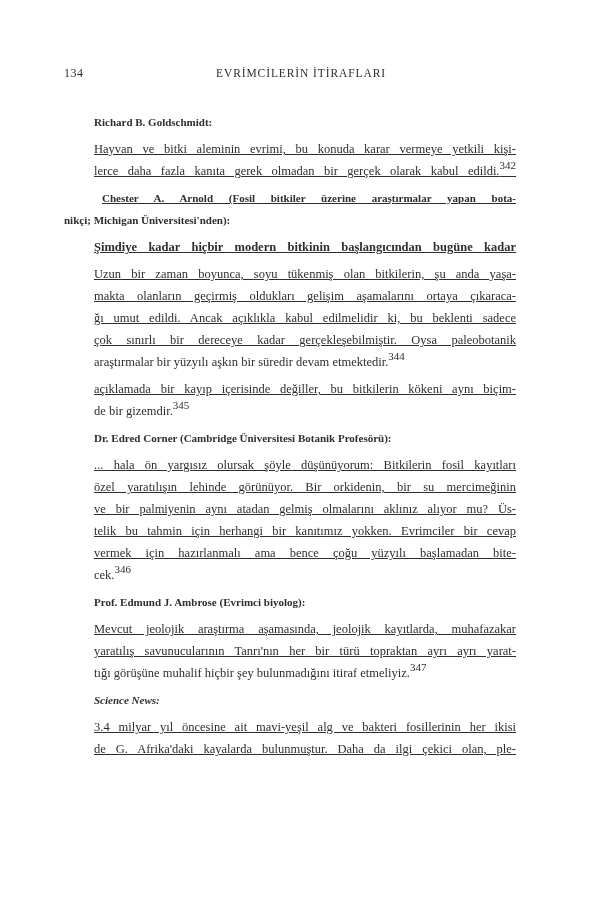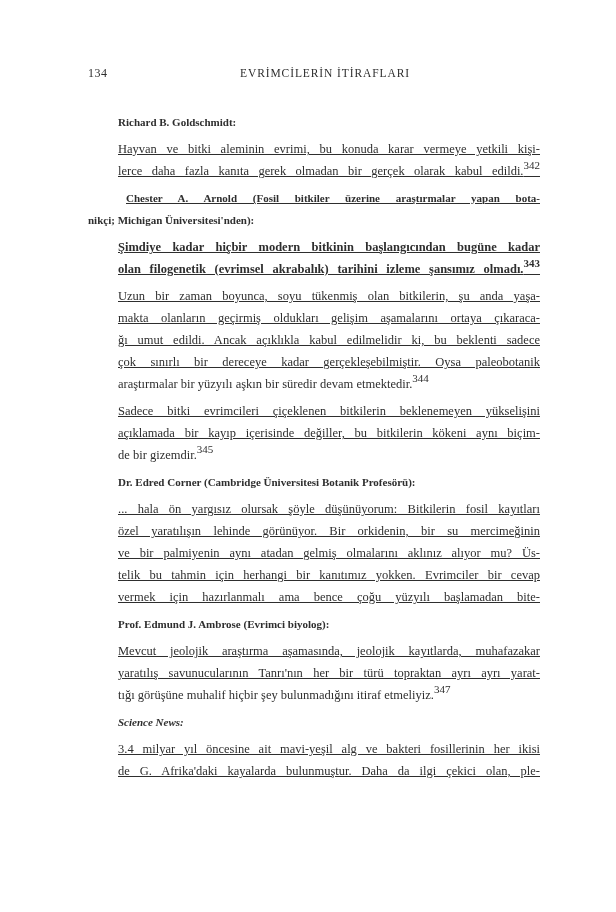--- a/index.html
+++ b/index.html
@@ -6,21 +6,21 @@
   body {
     width: 616px; height: 912px;
     background: #ffffff;
     font-family: "Liberation Serif", "DejaVu Serif", serif;
     color: #2e2e2e;
     overflow: hidden;
   }
   .page {
     box-sizing: border-box;
     width: 616px; height: 912px;
-    padding: 66px 76px 0 88px;
+    padding: 66px 76px 0 64px;
     background: #ffffff;
   }
   .hdr {
     position: relative;
     width: 452px;
     height: 15px;
     margin-bottom: 30px;
     font-size: 12px;
     line-height: 15px;
   }
@@ -85,47 +85,46 @@
       <div class="l j"><span>lerce daha fazla kanıta gerek olmadan bir gerçek olarak kabul edildi.</span><sup class="fn">342</sup></div>
     </div>
 
     <div class="blk heading outdent">
       <div class="l j ind">Chester A. Arnold (Fosil bitkiler üzerine araştırmalar yapan bota-</div>
       <div class="l">nikçi; Michigan Üniversitesi'nden):</div>
     </div>
 
     <div class="blk boldquote">
       <div class="l j">Şimdiye kadar hiçbir modern bitkinin başlangıcından bugüne kadar</div>
-      <div class="l j"><span>olan filogenetik (evrimsel akrabalık) tarihini izleme şansımız olmadı.</span><sup class="fn">343</sup></div>
     </div>
 
     <div class="blk">
       <div class="l j">Uzun bir zaman boyunca, soyu tükenmiş olan bitkilerin, şu anda yaşa-</div>
       <div class="l j">makta olanların geçirmiş oldukları gelişim aşamalarını ortaya çıkaraca-</div>
       <div class="l j">ğı umut edildi. Ancak açıklıkla kabul edilmelidir ki, bu beklenti sadece</div>
       <div class="l j">çok sınırlı bir dereceye kadar gerçekleşebilmiştir. Oysa paleobotanik</div>
       <div class="l"><span>araştırmalar bir yüzyılı aşkın bir süredir devam etmektedir.</span><sup class="fn">344</sup></div>
     </div>
 
     <div class="blk">
-      <div class="l j">Sadece bitki evrimcileri çiçeklenen bitkilerin beklenemeyen yükselişini</div>
       <div class="l j">açıklamada bir kayıp içerisinde değiller, bu bitkilerin kökeni aynı biçim-</div>
       <div class="l"><span>de bir gizemdir.</span><sup class="fn">345</sup></div>
     </div>
 
     <div class="blk heading">
       <div class="l">Dr. Edred Corner (Cambridge Üniversitesi Botanik Profesörü):</div>
     </div>
 
     <div class="blk">
       <div class="l j">... hala ön yargısız olursak şöyle düşünüyorum: Bitkilerin fosil kayıtları</div>
       <div class="l j">özel yaratılışın lehinde görünüyor. Bir orkidenin, bir su mercimeğinin</div>
       <div class="l j">ve bir palmiyenin aynı atadan gelmiş olmalarını aklınız alıyor mu? Üs-</div>
       <div class="l j">telik bu tahmin için herhangi bir kanıtımız yokken. Evrimciler bir cevap</div>
       <div class="l j">vermek için hazırlanmalı ama bence çoğu yüzyılı başlamadan bite-</div>
+      <div class="l"><span>cek.</span><sup class="fn">346</sup></div>
     </div>
 
     <div class="blk heading">
       <div class="l">Prof. Edmund J. Ambrose (Evrimci biyolog):</div>
     </div>
 
     <div class="blk">
       <div class="l j">Mevcut jeolojik araştırma aşamasında, jeolojik kayıtlarda, muhafazakar</div>
       <div class="l j">yaratılış savunucularının Tanrı'nın her bir türü topraktan ayrı ayrı yarat-</div>
       <div class="l"><span>tığı görüşüne muhalif hiçbir şey bulunmadığını itiraf etmeliyiz.</span><sup class="fn">347</sup></div>

